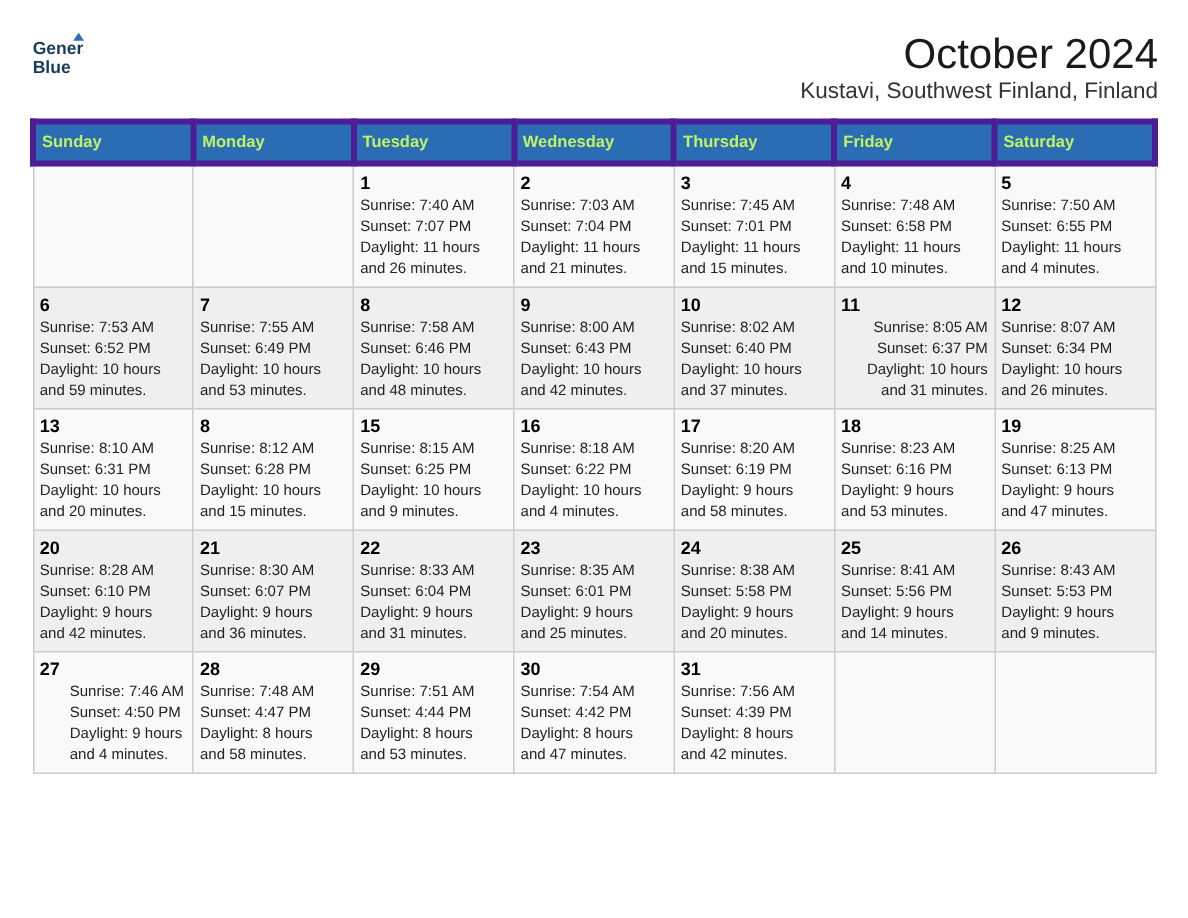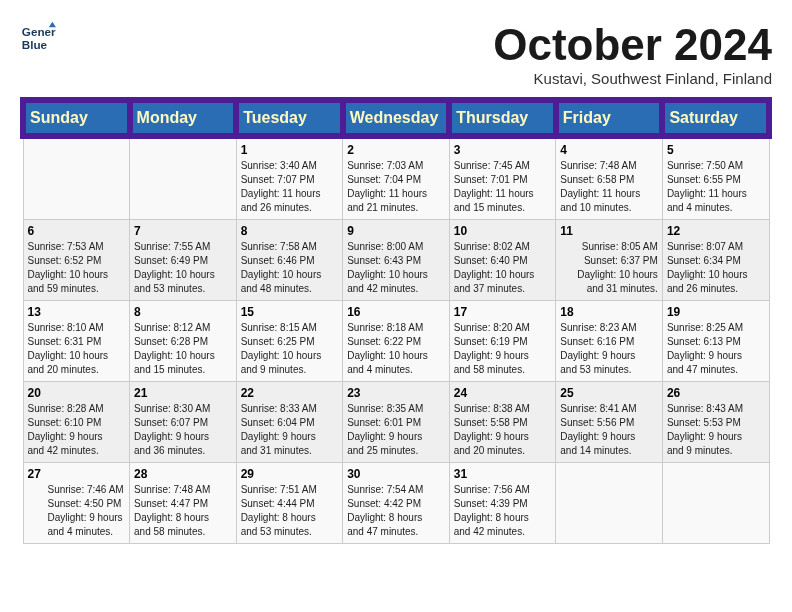--- a/index.html
+++ b/index.html
@@ -22,40 +22,40 @@
       gap: 6px;
     }
     .logo-icon {
       width: 36px;
       height: 36px;
     }
     .title-block {
       text-align: right;
     }
     .month-title {
-      font-size: 44px;
-      font-weight: bold;
+      font-size: 28px;
+      font-weight: normal;
       color: #1a1a1a;
     }
     .location-title {
       font-size: 15px;
       color: #333;
     }
     table {
       width: 100%;
       border-collapse: collapse;
       font-size: 11px;
     }
     thead tr th {
       background-color: #2a6db5;
-      color: #fef9c3;
+      color: #bef264;
       padding: 6px 4px;
       text-align: left;
-      font-size: 16px;
-      border: 6px solid #4c1d95;
+      font-size: 11px;
+      border: 4px solid #4c1d95;
     }
     tbody tr td {
       border: 1px solid #ccc;
       vertical-align: top;
       padding: 4px;
       height: 80px;
       width: calc(100% / 7);
     }
     tbody tr:nth-child(odd) td {
       background-color: #f9f9f9;
@@ -106,21 +106,21 @@
         <th>Friday</th>
         <th>Saturday</th>
       </tr>
   </thead>
   <tbody id="calendar-body">
       <tr>
         <td class="empty-cell"></td>
         <td class="empty-cell"></td>
         <td>
           <span class="day-number">1</span>
-          <div class="day-info" style="white-space: pre-line;">Sunrise: 3:40 AM
+          <div class="day-info" style="white-space: pre-line;">Sunrise: 7:40 AM
 Sunset: 7:07 PM
 Daylight: 11 hours
 and 26 minutes.</div>
         </td>
         <td>
           <span class="day-number">2</span>
           <div class="day-info" style="white-space: pre-line;">Sunrise: 7:03 AM
 Sunset: 7:04 PM
 Daylight: 11 hours
 and 21 minutes.</div>

